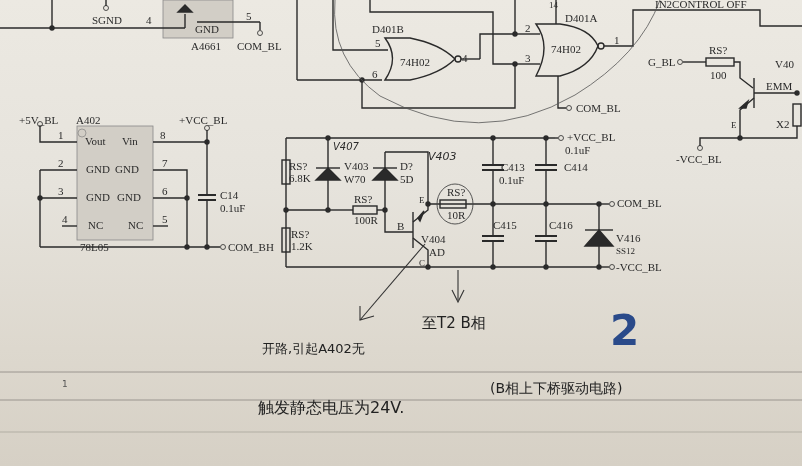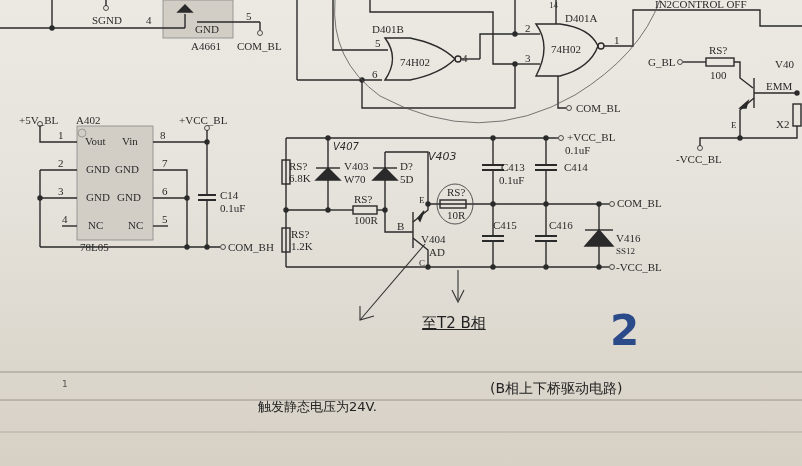--- a/index.html
+++ b/index.html
@@ -252,18 +252,19 @@
   <text class="lbl" x="499" y="184">0.1uF</text>
   <text class="lbl" x="564" y="171">C414</text>
   <text class="lbl" x="493" y="229">C415</text>
   <text class="lbl" x="549" y="229">C416</text>
   <text class="lbl" x="617" y="207">COM_BL</text>
   <text class="lbl" x="616" y="242">V416</text>
   <text class="lbl sm" x="616" y="254">SS12</text>
   <text class="lbl" x="616" y="271">-VCC_BL</text>
 </svg>
 
-<div class="ann" style="left:422px;top:314px;font-size:15px;text-decoration:underline;">至T2 B相</div>
-<div class="ann" style="left:258px;top:398px;font-size:13px;">触发静态电压为24V.</div>
+<div class="ann" style="left:422px;top:314px;font-size:15px;">至T2 B相</div>
+<div class="ann" style="left:262px;top:340px;font-size:13px;">开路,引起A402无</div>
+<div class="ann" style="left:258px;top:398px;font-size:16px;">触发静态电压为24V.</div>
 <div class="ann" style="left:490px;top:380px;font-size:14px;">(B相上下桥驱动电路)</div>
 <div class="ann" style="left:610px;top:306px;font-size:42px;color:#2a4a8a;font-weight:bold;">2</div>
 <div class="ann" style="left:62px;top:379px;font-size:9px;color:#555;">1</div>
 </div>
 
 </body></html>

